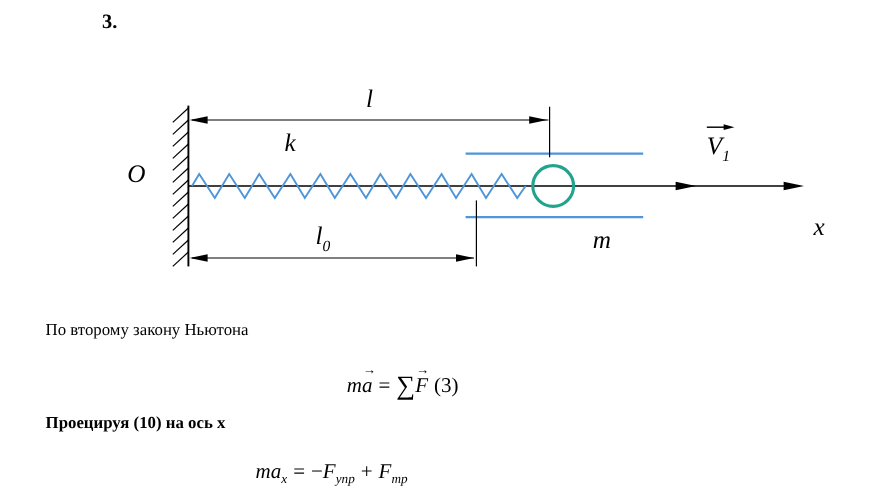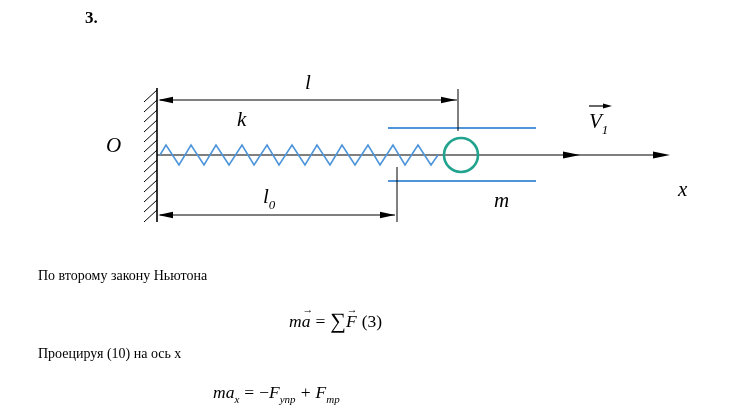--- a/index.html
+++ b/index.html
@@ -6,21 +6,21 @@
   html,body { background:#ffffff; }
   .page {
     position:relative; width:737px; height:417px; background:#ffffff;
     font-family:"Liberation Serif", serif; color:#000; overflow:hidden;
   }
   .problem-number { position:absolute; left:85px; top:8px; font-weight:bold; font-size:17px; }
   .diagram-svg { position:absolute; left:0; top:0; }
   .dlabel { font-family:"Liberation Serif", serif; font-style:italic; font-size:21px; fill:#000; }
   .text-line { position:absolute; font-size:14px; }
   .t1 { left:38px; top:268px; }
-  .t2 { left:38px; top:346px; }
+  .t2 { left:38px; top:346px;font-weight:bold; }
   .formula { position:absolute; font-size:17.5px; }
   .f1 { left:289px; top:307px; }
   .f2 { left:213px; top:382px; }
   .it { font-style:italic; }
   .up { font-style:normal; }
   .sum { font-style:normal; font-size:22px; position:relative; top:1px; }
   sub { font-size:11px; font-style:italic; }
   .vec { position:relative; display:inline-block; }
   .vec .arr {
     position:absolute; left:0.08em; top:-0.72em;

